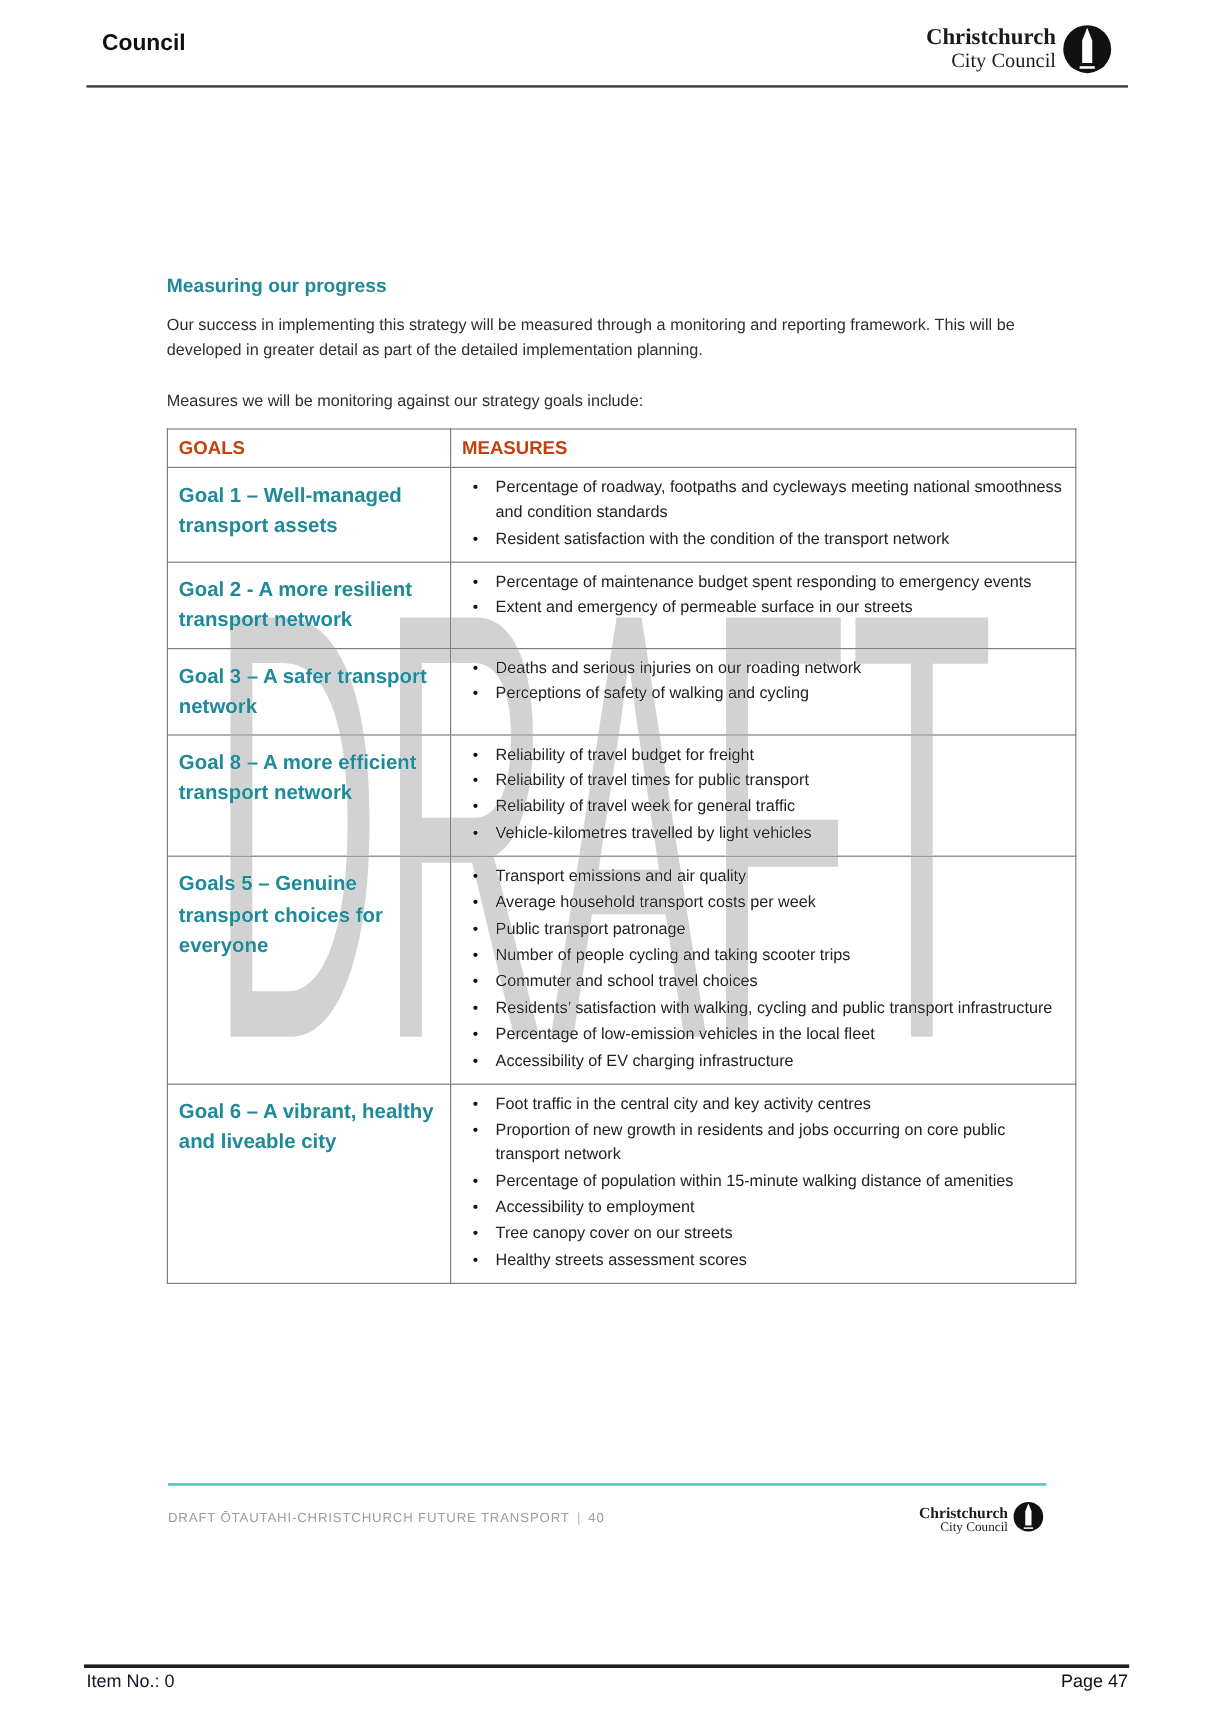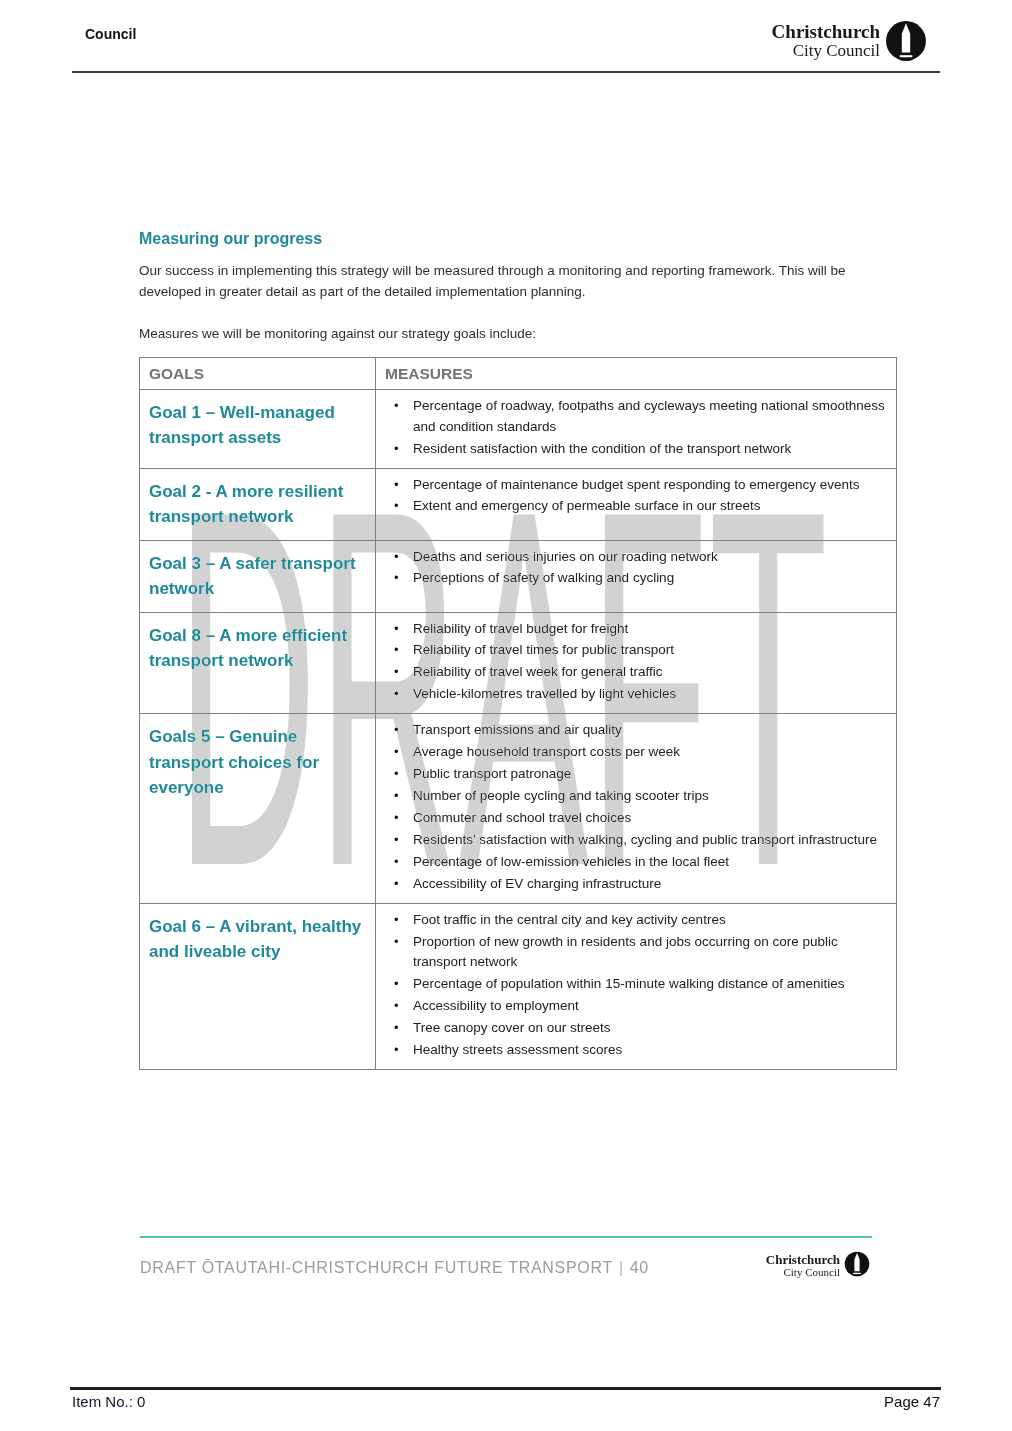--- a/index.html
+++ b/index.html
@@ -6,21 +6,21 @@
   .page{
     position:relative;
     width:1012px;height:1431px;
     background:#ffffff;
     font-family:"Liberation Sans", sans-serif;
     overflow:hidden;
   }
   
   .doc-type{
     position:absolute;left:85px;top:26px;
-    font-size:14px;font-weight:bold;color:#111;
+    font-size:19px;font-weight:bold;color:#111;
   }
   .logo{
     position:absolute;top:20px;right:85px;
     display:flex;align-items:center;gap:5px;
   }
   .logo .logo-text{
     text-align:right;
     font-family:"Liberation Serif", serif;
     color:#1a1a1a;line-height:1.05;
   }
@@ -45,21 +45,21 @@
     font-size:13.5px;color:#2e2e2e;line-height:1.55;
   }
   p.lead{margin-bottom:12px;}
   table.goals-table{
     width:758px;border-collapse:collapse;table-layout:fixed;
   }
   .goals-table th,.goals-table td{
     border:1px solid #7f7f7f;vertical-align:top;
   }
   .goals-table th{
-    text-align:left;color:#737373;font-size:15.5px;font-weight:bold;
+    text-align:left;color:#c2410c;font-size:15.5px;font-weight:bold;
     padding:7px 10px 6px 9px;
   }
   .goals-table th.col-goal{width:216px;}
   td.goal-cell{
     color:#1e8a99;font-weight:bold;font-size:17px;line-height:1.5;
     padding:10px 12px 10px 9px;
   }
   td.measures-cell{padding:5px 10px 7px 8px;}
   ul.measures-list{margin:0;padding:0;list-style:none;}
   ul.measures-list li{
@@ -78,21 +78,21 @@
     mix-blend-mode:darken;
     pointer-events:none;z-index:10;
   }
   
   .footer-rule{
     position:absolute;left:140px;top:1236px;width:732px;height:2px;
     background:#4fc2b2;
   }
   .footer-text{
     position:absolute;left:140px;top:1259px;
-    font-size:16px;color:#969da5;letter-spacing:0.7px;
+    font-size:11px;color:#969da5;letter-spacing:0.7px;
   }
   .footer-text .sep{margin:0 6px;color:#b4bac0;}
   .footer-logo{
     position:absolute;right:142px;top:1251px;
     display:flex;align-items:center;gap:4px;
   }
   .footer-logo .logo-text{
     text-align:right;font-family:"Liberation Serif", serif;
     color:#1a1a1a;line-height:1.05;
   }

